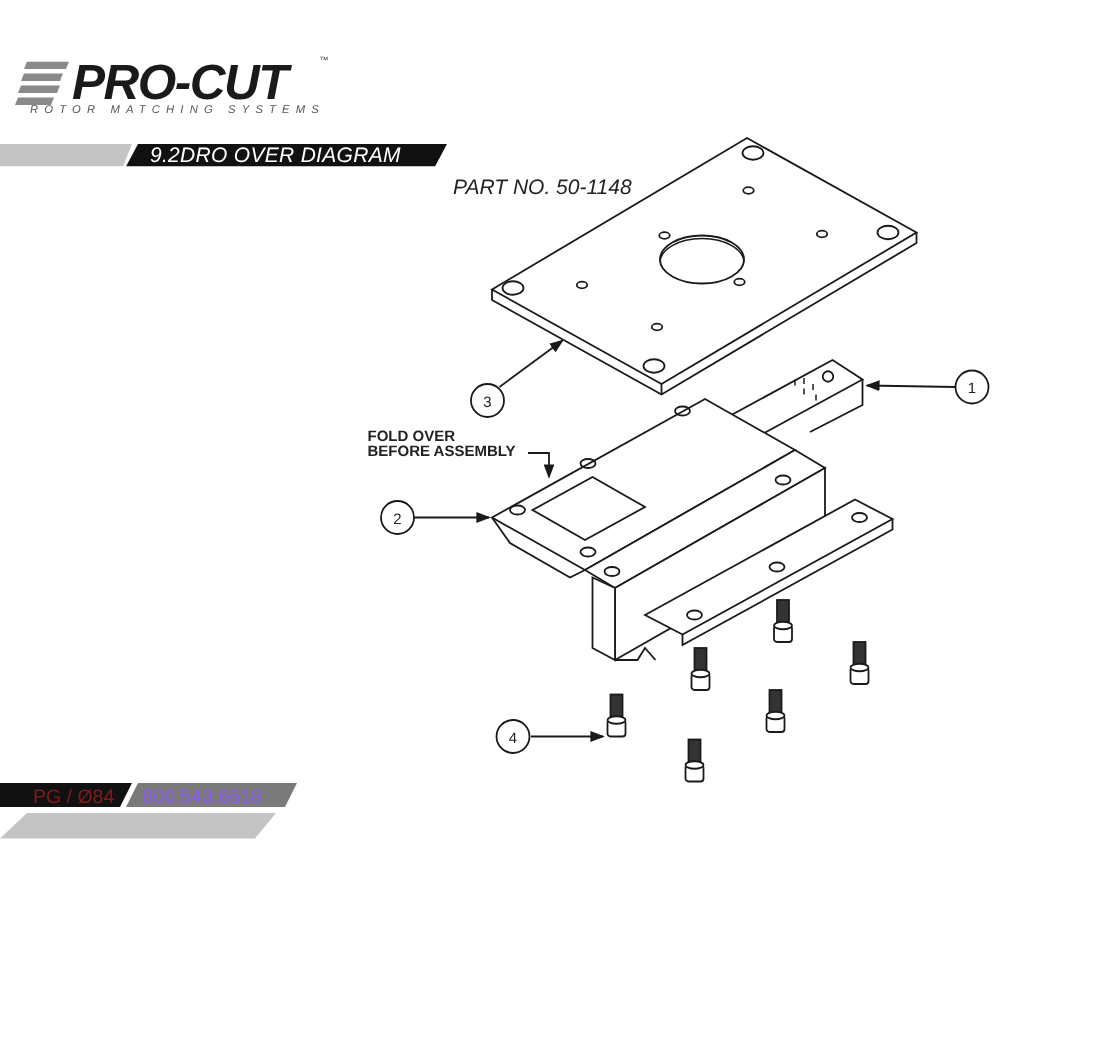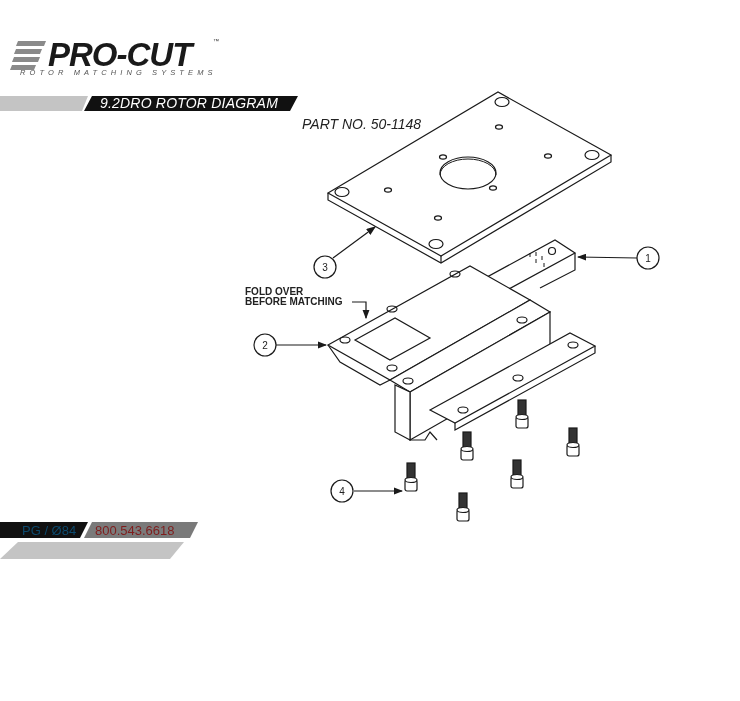--- a/index.html
+++ b/index.html
@@ -6,22 +6,22 @@
     body { width: 740px; height: 701px; position: relative; overflow: hidden; font-family: "Liberation Sans", sans-serif; }
     .logo { position: absolute; left: 10px; top: 38px; width: 220px; height: 42px; }
     .logo-main { position: absolute; left: 38px; top: 0; font-family: "Liberation Sans", sans-serif; font-weight: bold; font-style: italic; font-size: 33px; letter-spacing: -1px; color: #1a1a1a; line-height: 33px; }
     .logo-tm { position: absolute; left: 203px; top: 0px; font-size: 6px; color: #333; }
     .logo-sub { position: absolute; left: 10px; top: 30px; font-size: 7.5px; letter-spacing: 4.1px; color: #555; font-style: italic; white-space: nowrap; }
     .logo-stripes { position: absolute; left: 0; top: 3px; width: 40px; height: 30px; }
     .title-bar { position: absolute; left: 0; top: 96px; width: 440px; height: 15px; }
     .title-text { position: absolute; left: 100px; top: 95px; font-size: 14px; font-style: italic; color: #ffffff; white-space: nowrap; letter-spacing: 0.2px; }
     .part-text { position: absolute; left: 302px; top: 95px; font-size: 14px; font-style: italic; color: #222; white-space: nowrap; margin-top: 21px; }
     .footer-svg { position: absolute; left: 0; top: 522px; width: 200px; height: 40px; }
-    .pg-text { position: absolute; left: 22px; top: 523px; font-size: 13px; color: #0c4a6e; white-space: nowrap; }
-    .phone-text { position: absolute; left: 95px; top: 523px; font-size: 13px; color: #7f1d1d; white-space: nowrap; }
+    .pg-text { position: absolute; left: 22px; top: 523px; font-size: 13px; color: #7f1d1d; white-space: nowrap; }
+    .phone-text { position: absolute; left: 95px; top: 523px; font-size: 13px; color: #8b5cf6; white-space: nowrap; }
     .diagram { position: absolute; left: 0; top: 0; width: 740px; height: 701px; }
     .callout-label { font-family: "Liberation Sans", sans-serif; font-size: 10px; fill: #222; }
     .note { position: absolute; left: 245px; top: 287px; font-size: 10px; line-height: 10px; color: #222; white-space: nowrap; font-weight: bold; }
   </style>
 </head>
 <body>
 
 <div class="logo">
   <svg class="logo-stripes" viewBox="0 0 40 30">
     <polygon points="8,0 36,0 34,5 6,5" fill="#8a8a8a"></polygon>
@@ -31,21 +31,21 @@
   </svg>
   <span class="logo-main">PRO-CUT</span>
   <span class="logo-tm">™</span>
   <span class="logo-sub">ROTOR MATCHING SYSTEMS</span>
 </div>
 
 <svg class="title-bar" viewBox="0 0 440 15">
   <polygon points="0,0 88,0 82,15 0,15" fill="#c4c4c4"></polygon>
   <polygon points="92,0 298,0 290,15 84,15" fill="#111111"></polygon>
 </svg>
-<span class="title-text">9.2DRO  ROTOR DIAGRAM</span>
+<span class="title-text">9.2DRO  OVER DIAGRAM</span>
 <span class="part-text">PART NO. 50-1148</span>
 
 <svg class="diagram" viewBox="0 0 740 701">
   <defs>
     <marker id="arrow" markerWidth="8" markerHeight="6" refX="7" refY="3" orient="auto">
       <polygon points="0,0 8,3 0,6" fill="#1a1a1a"></polygon>
     </marker>
   </defs>
   <g stroke="#1a1a1a" stroke-width="1.2" fill="none">
 
@@ -156,21 +156,21 @@
     <circle cx="342" cy="491" r="11" fill="#fff"></circle>
   </g>
   <text class="callout-label" x="648" y="262" text-anchor="middle">1</text>
   <text class="callout-label" x="265" y="349" text-anchor="middle">2</text>
   <text class="callout-label" x="325" y="271" text-anchor="middle">3</text>
   <text class="callout-label" x="342" y="495" text-anchor="middle">4</text>
 </svg>
 
 <div class="note">
   <div>FOLD OVER</div>
-  <div>BEFORE MATCHING</div>
+  <div>BEFORE ASSEMBLY</div>
 </div>
 
 <svg class="footer-svg" viewBox="0 0 200 40">
   <polygon points="0,0 88,0 80,16 0,16" fill="#111111"></polygon>
   <polygon points="92,0 198,0 190,16 84,16" fill="#7a7a7a"></polygon>
   <polygon points="18,20 184,20 170,37 0,37" fill="#c4c4c4"></polygon>
 </svg>
 <span class="pg-text">PG / Ø84</span>
 <span class="phone-text">800.543.6618</span>
 

